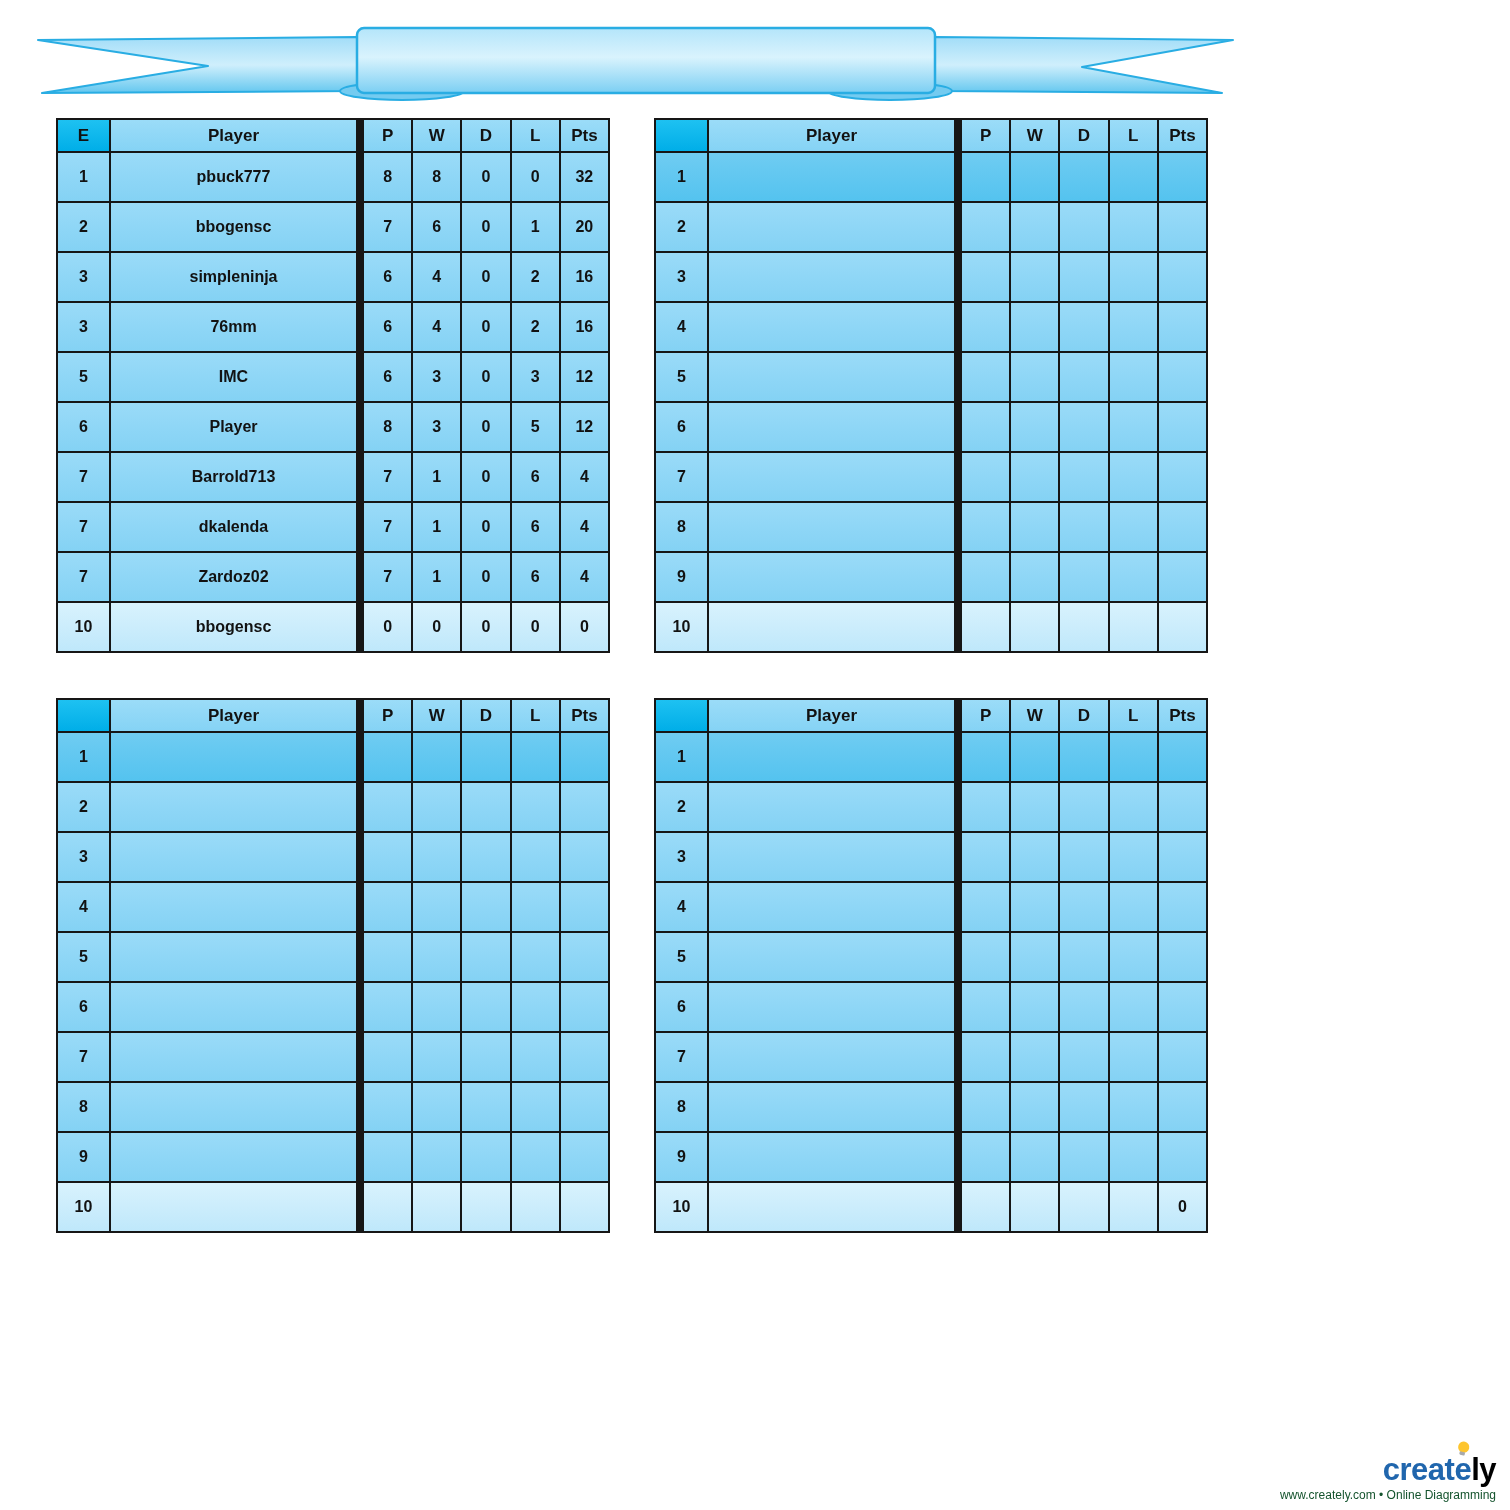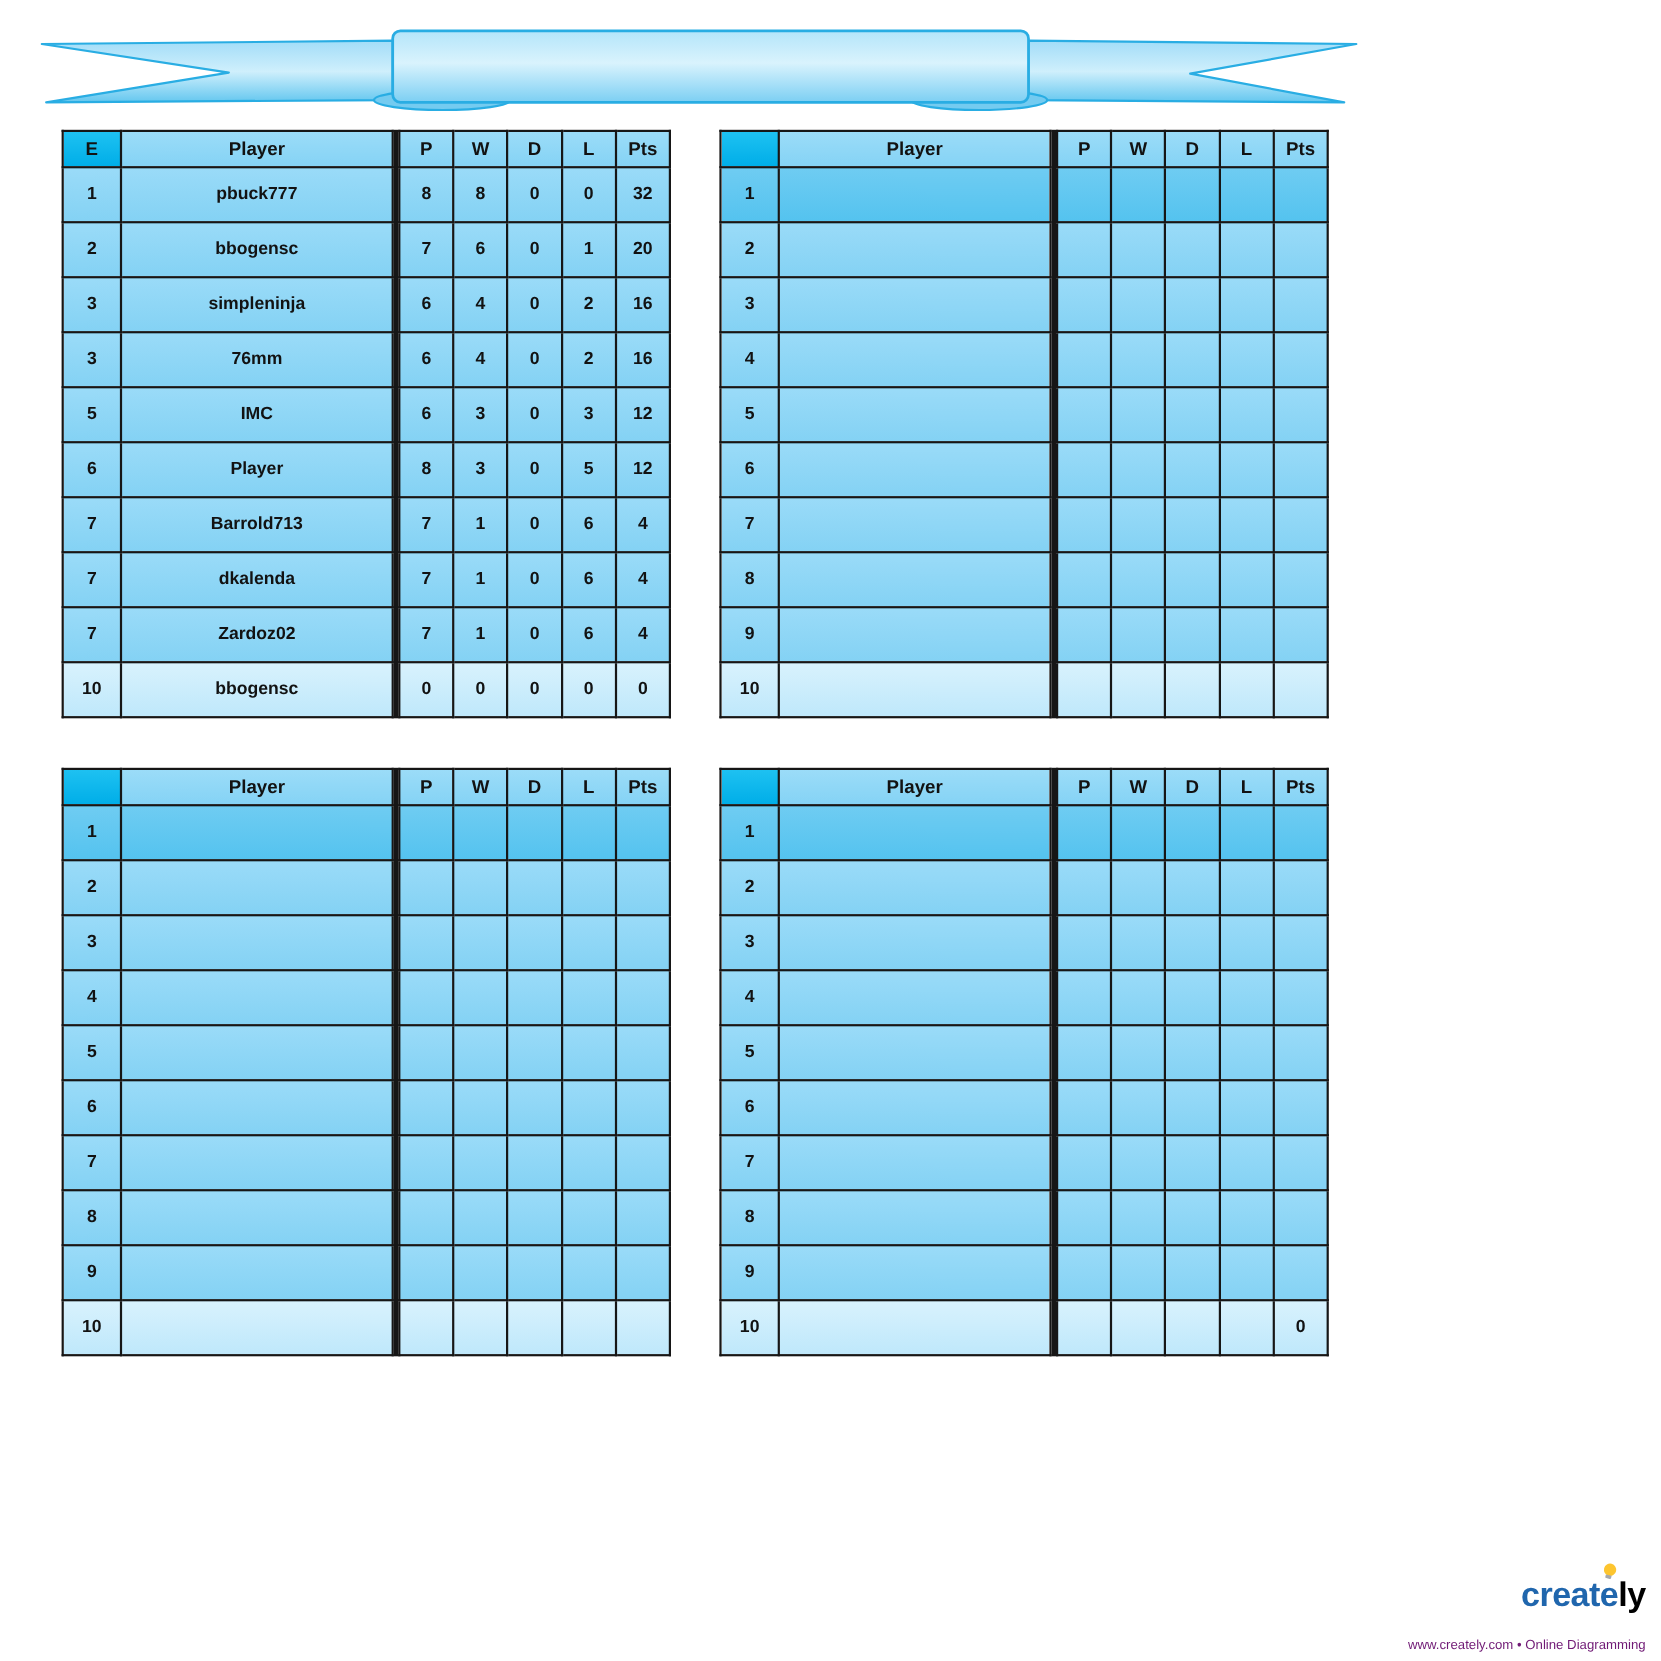--- a/index.html
+++ b/index.html
@@ -43,21 +43,21 @@
   tr.tone-dark td  { background:linear-gradient(180deg,#6fccf2,#54c3ef); }
   tr.tone-light td { background:linear-gradient(180deg,#d8f2fd,#bfe8fb); }
 
   
   .footer { position:absolute; right:14px; bottom:8px; text-align:right; }
   .logo-line { font-size:31px; font-weight:bold; line-height:1.05; letter-spacing:-0.5px; cursor:pointer; }
   .lg-blue { color:#2066ad;margin-top:24px; }
   .lg-e { color:#2066ad; position:relative; display:inline-block; }
   .lg-orange { color:#000000; }
   .bulb-icon { position:absolute; top:-14px; left:1px; transform:rotate(14deg); }
-  .tagline { font-size:12px; color:#701a75; margin-top:21px; font-weight:normal; }
+  .tagline { font-size:12px; color:#14532d; margin-top:1px; font-weight:normal; }
 </style>
 </head>
 <body>
 
 <div class="page">
 
   <svg class="banner-svg" width="1266" height="112" viewBox="0 0 1266 112">
     <defs>
       <linearGradient id="gBox" x1="0" y1="0" x2="0" y2="1">
         <stop offset="0" stop-color="#b4e5fa"></stop>

